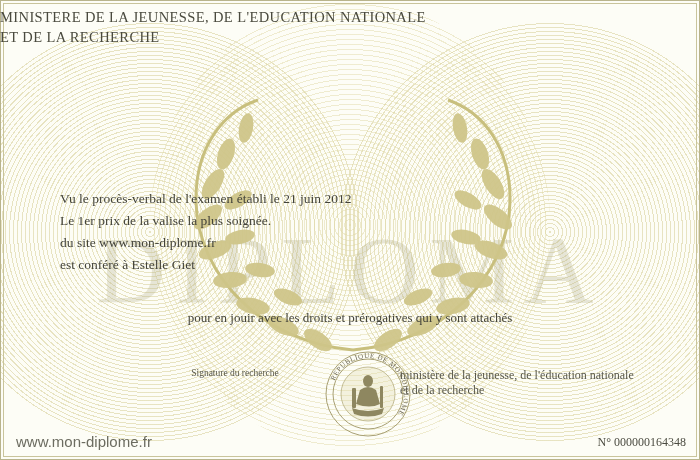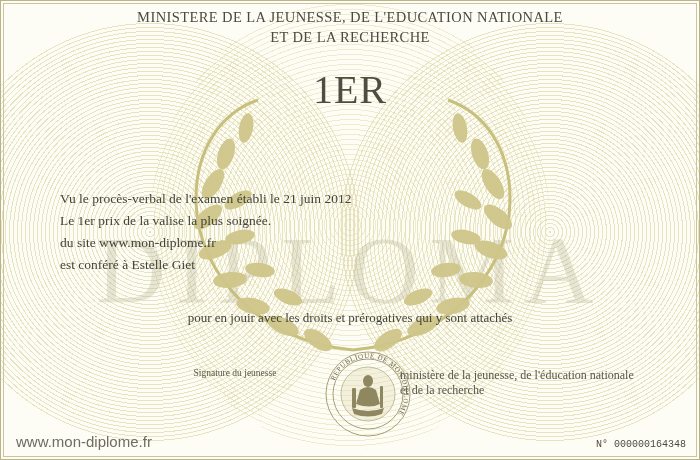--- a/index.html
+++ b/index.html
@@ -101,21 +101,20 @@
   .content {
     position: relative;
     width: 100%;
     height: 100%;
   }
   .ministry {
     position: absolute;
     top: 8px;
     left: 0;
     right: 0;
-    text-align: center;
     font-size: 14.5px;
     letter-spacing: 0.4px;
     color: #4a4a3e;
     line-height: 1.35;
   }
   .ministry .line2 {
     display: block;
   }
   .title-1 {
     position: absolute;
@@ -192,23 +191,23 @@
     left: 16px;
     bottom: 10px;
     font-size: 15px;
     color: #6c6c60;
     font-family: "Liberation Sans", sans-serif;
   }
   .footer-right {
     position: absolute;
     right: 14px;
     bottom: 10px;
-    font-size: 10px;
+    font-size: 12px;
     color: #4b4b40;
-    font-family: Liberation Mono, monospace;
+    font-family: Liberation Serif, serif;
   }
 </style>
 </head>
 <body>
 
 <div class="diploma">
 
   <div class="bg-rings">
     <div class="ring-oval ring-left"></div>
     <div class="ring-oval ring-right"></div>
@@ -257,32 +256,31 @@
     </g>
   </svg>
 
   <div class="content">
 
     <div class="ministry">
       <span>MINISTERE DE LA JEUNESSE, DE L'EDUCATION NATIONALE</span>
       <span class="line2">ET DE LA RECHERCHE</span>
     </div>
 
-    <div class="title-1">1ER</div>
 
     <div class="body-block">
       <div>Vu le procès-verbal de l'examen établi le 21 juin 2012</div>
       <div>Le 1er prix de la valise la plus soignée.</div>
       <div>du site www.mon-diplome.fr</div>
       <div>est conféré à Estelle Giet</div>
     </div>
 
     <div class="rights">pour en jouir avec les droits et prérogatives qui y sont attachés</div>
 
-    <div class="sig-left">Signature du jeunesse</div>
+    <div class="sig-left">Signature du recherche</div>
 
     <div class="sig-right">
       <div>ministère de la jeunesse, de l'éducation nationale</div>
       <div>et de la recherche</div>
     </div>
 
     <svg class="stamp" viewBox="0 0 92 92">
       <defs>
         <path id="stampArc" d="M 10,46 a 36,36 0 1,1 72,0 a 36,36 0 1,1 -72,0"></path>
       </defs>

